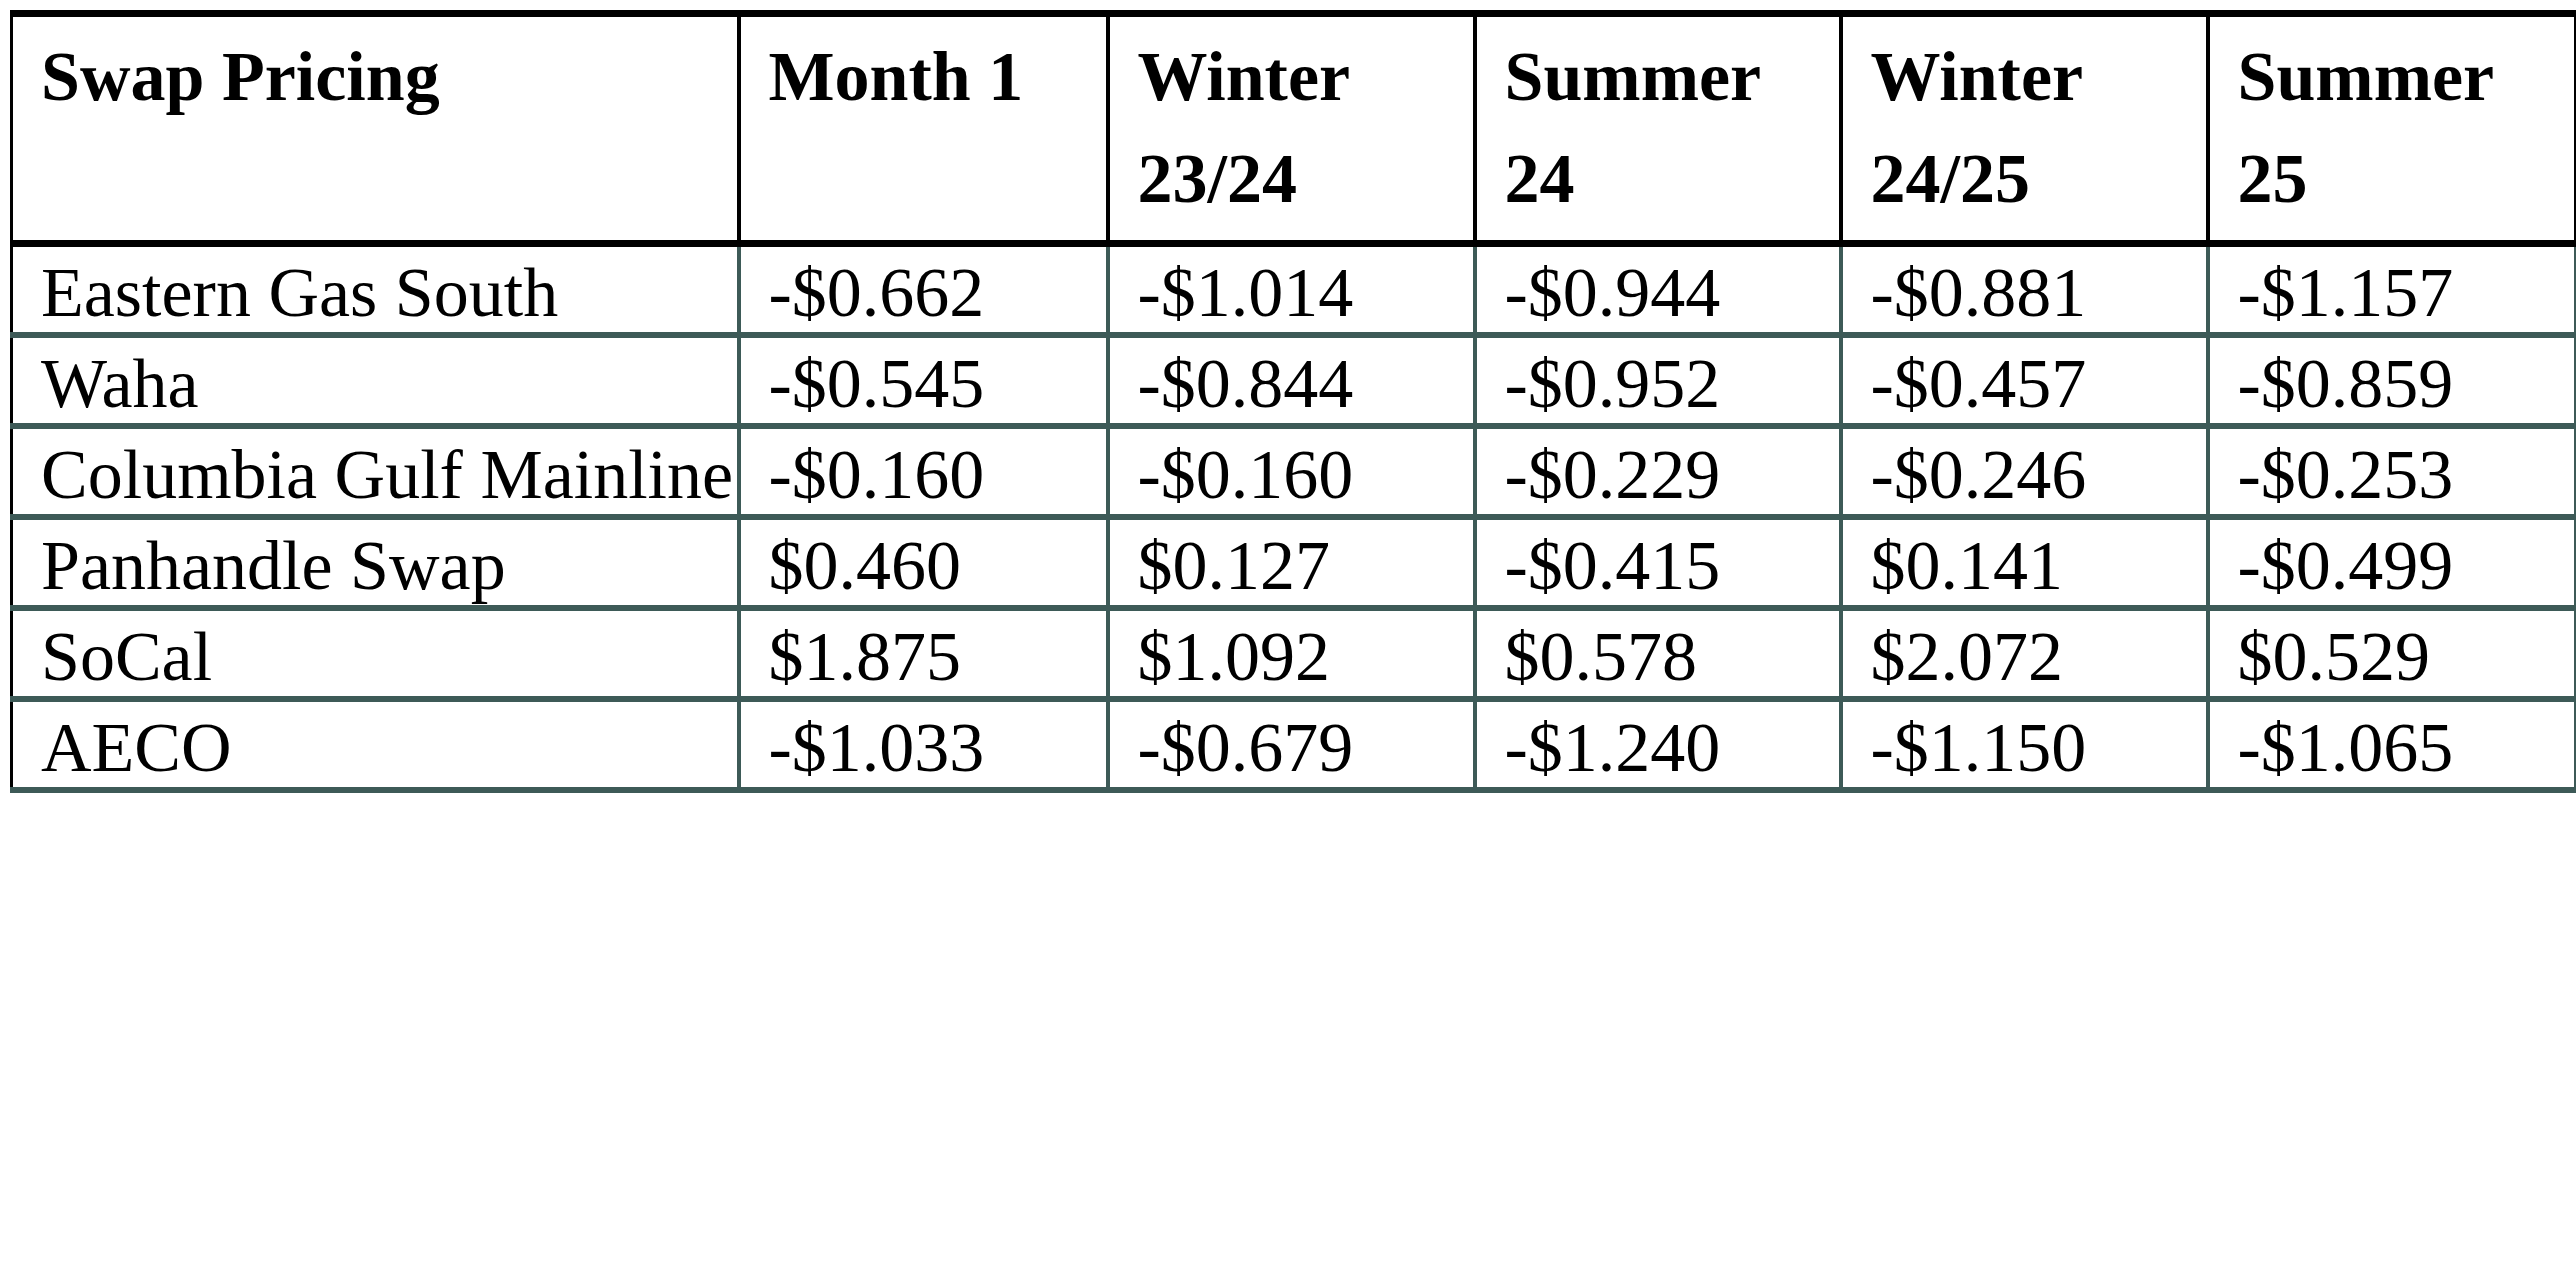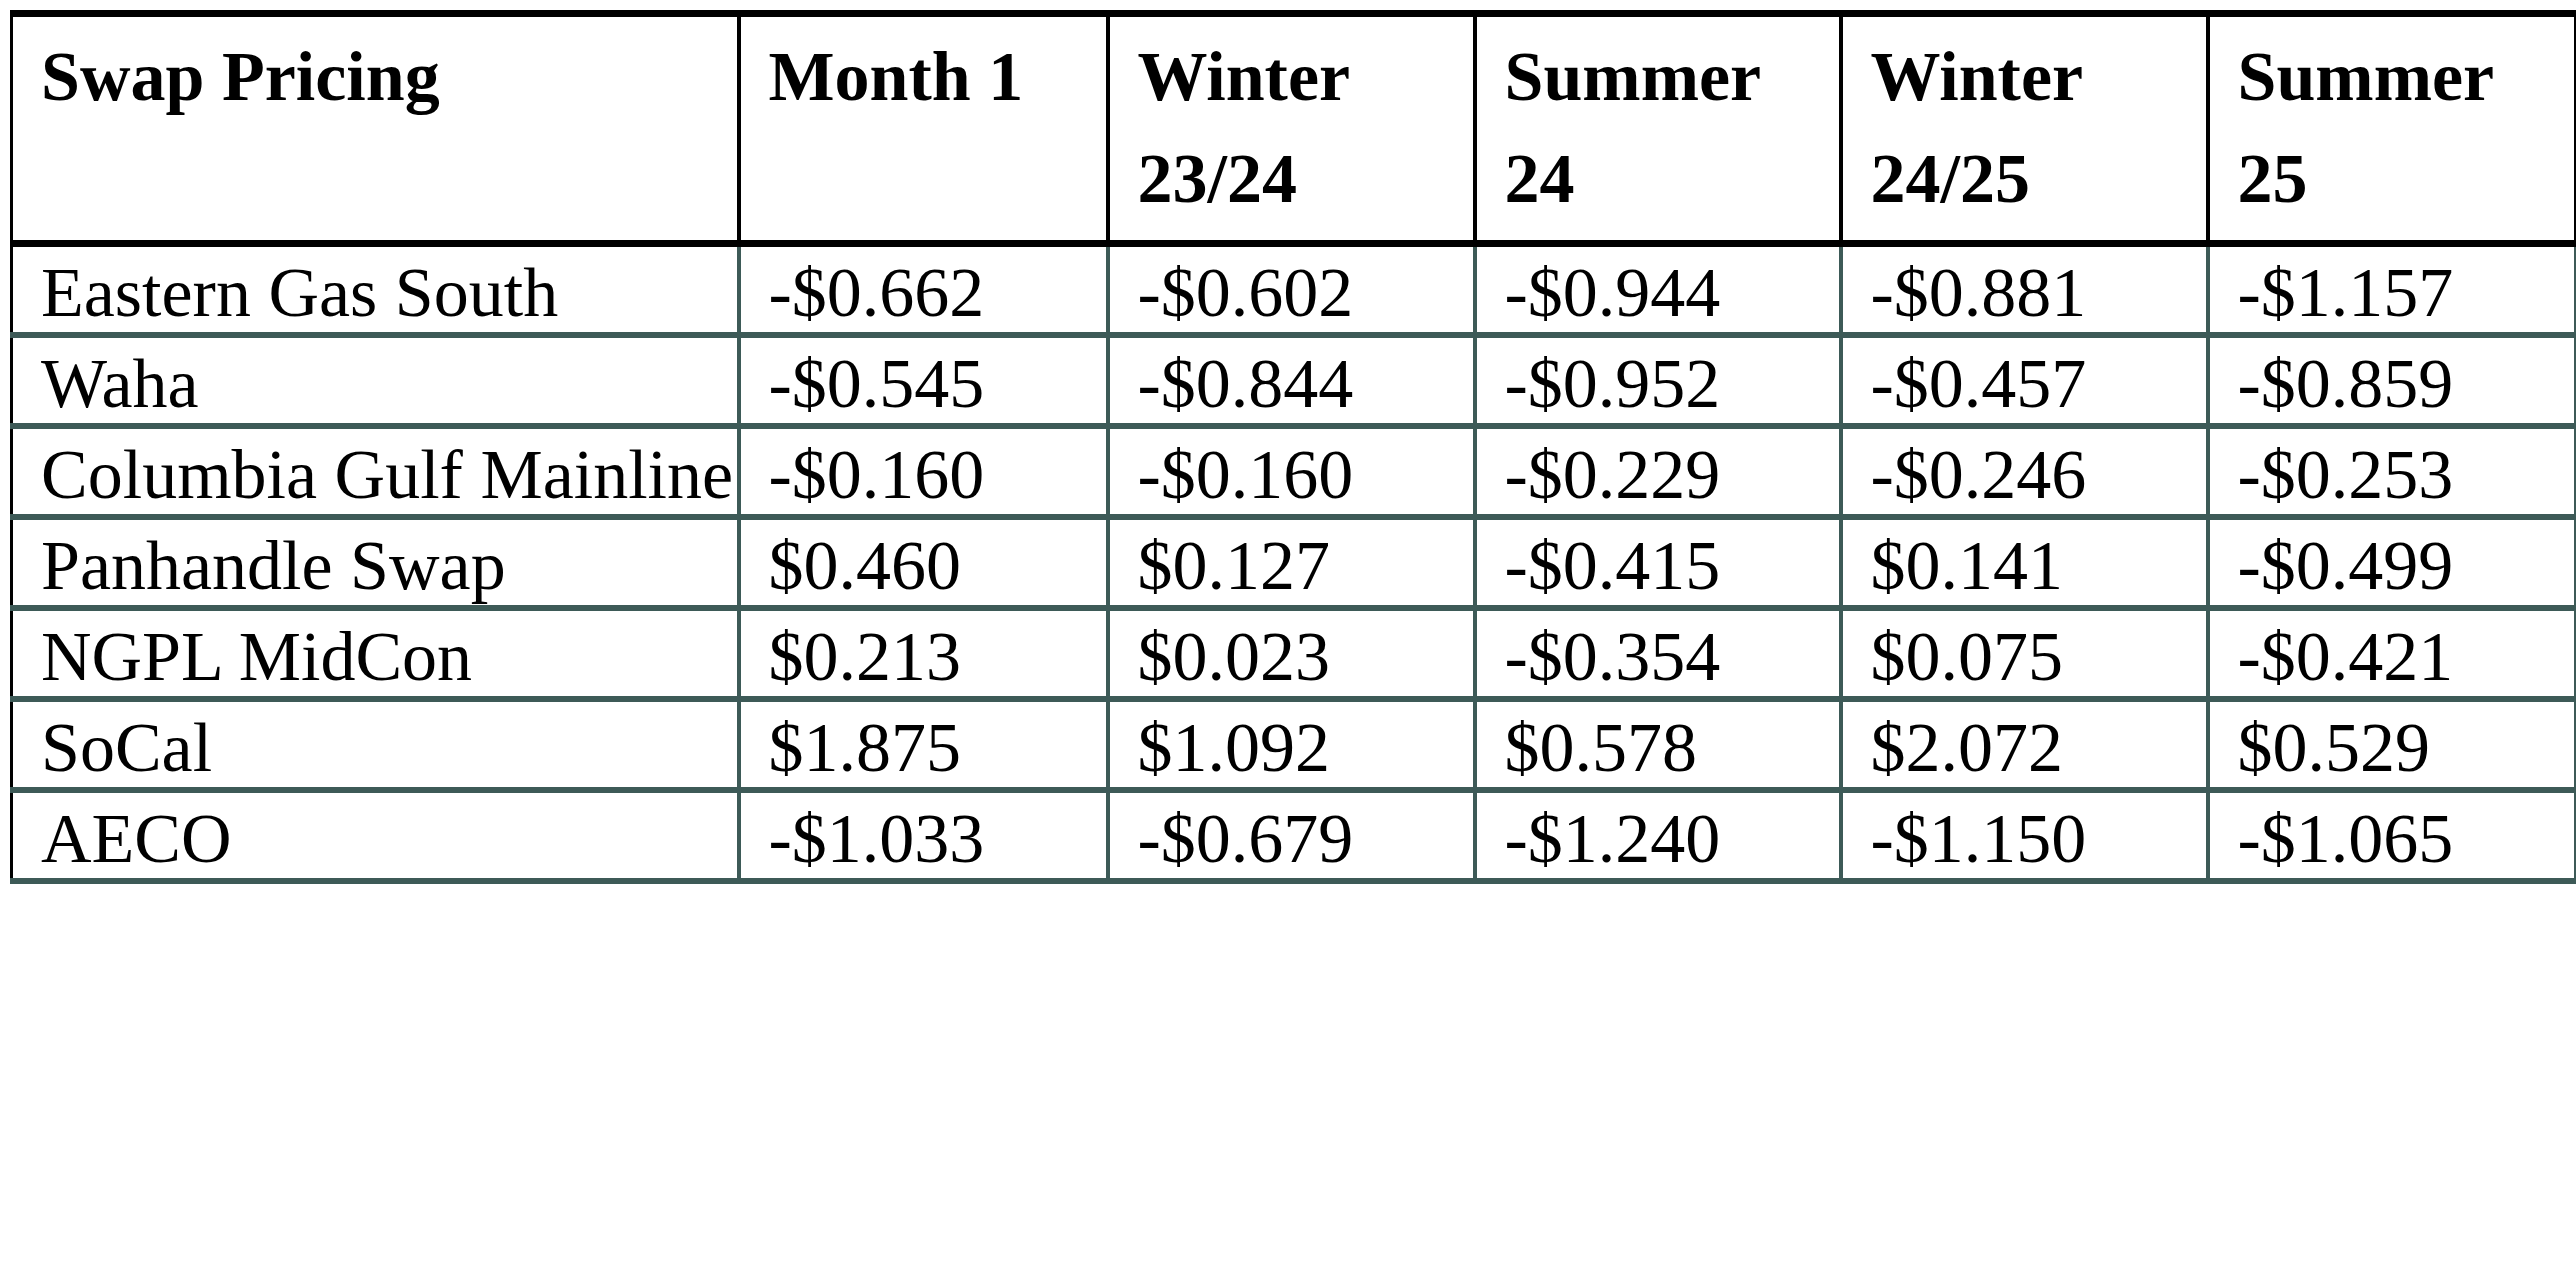--- a/index.html
+++ b/index.html
@@ -85,21 +85,21 @@
           <th>Winter 23/24</th>
           <th>Summer 24</th>
           <th>Winter 24/25</th>
           <th>Summer 25</th>
         </tr>
     </thead>
     <tbody id="body-rows">
         <tr>
           <td>Eastern Gas South</td>
           <td>-$0.662</td>
-          <td>-$0.602</td>
+          <td>-$1.014</td>
           <td>-$0.944</td>
           <td>-$0.881</td>
           <td>-$1.157</td>
         </tr>
         <tr>
           <td>Waha</td>
           <td>-$0.545</td>
           <td>-$0.844</td>
           <td>-$0.952</td>
           <td>-$0.457</td>
@@ -115,28 +115,20 @@
         </tr>
         <tr>
           <td>Panhandle Swap</td>
           <td>$0.460</td>
           <td>$0.127</td>
           <td>-$0.415</td>
           <td>$0.141</td>
           <td>-$0.499</td>
         </tr>
         <tr>
-          <td>NGPL MidCon</td>
-          <td>$0.213</td>
-          <td>$0.023</td>
-          <td>-$0.354</td>
-          <td>$0.075</td>
-          <td>-$0.421</td>
-        </tr>
-        <tr>
           <td>SoCal</td>
           <td>$1.875</td>
           <td>$1.092</td>
           <td>$0.578</td>
           <td>$2.072</td>
           <td>$0.529</td>
         </tr>
         <tr>
           <td>AECO</td>
           <td>-$1.033</td>

